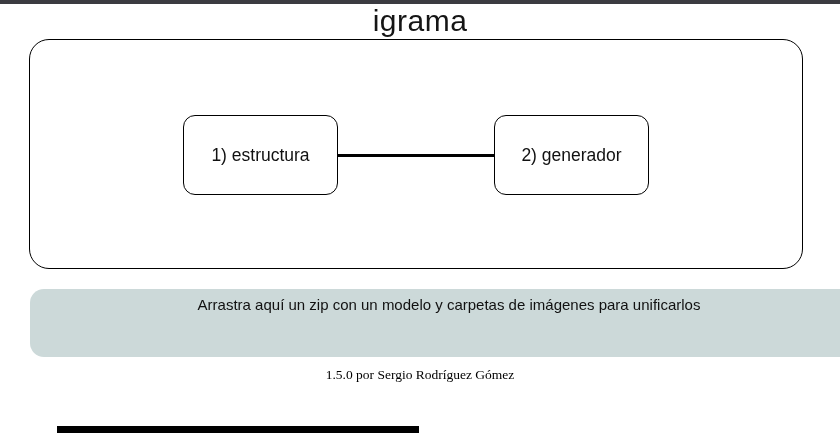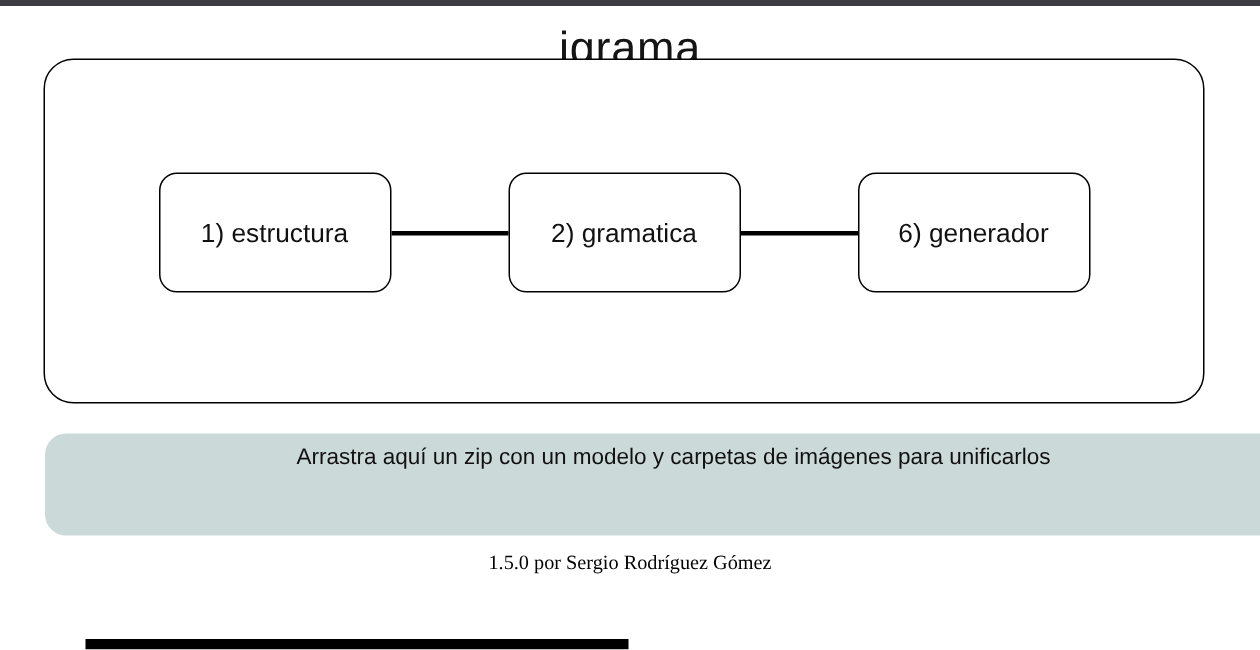--- a/index.html
+++ b/index.html
@@ -19,21 +19,21 @@
   .top-bar {
     position: absolute;
     left: 0; top: 0;
     width: 840px;
     height: 4px;
     background: #3b3b41;
   }
 
   .page-title {
     position: absolute;
-    top: 16px;
+    top: 4px;
     left: 0;
     width: 840px;
     text-align: center;
     font-size: 30px;
     font-weight: 400;
     color: #151515;
     letter-spacing: 0.5px;
   }
 
   .diagram-panel {
@@ -125,23 +125,22 @@
 <body>
 
 <div class="top-bar"></div>
 
 <div class="page-title">igrama</div>
 
 <div class="diagram-panel">
   <div class="steps-row">
     <div class="step-box">1) estructura</div>
     <div class="connector"></div>
-    <div class="step-box">2) gramatica</div>
     <div class="connector"></div>
-    <div class="step-box">6) generador</div>
+    <div class="step-box">2) generador</div>
   </div>
 </div>
 
 <div class="drop-zone">
   <div class="drop-zone-label">Arrastra aquí un zip con un modelo y carpetas de imágenes para unificarlos</div>
 </div>
 
 <div class="version-text">1.5.0 por Sergio Rodríguez Gómez</div>
 
 <div class="bottom-bar"></div>

